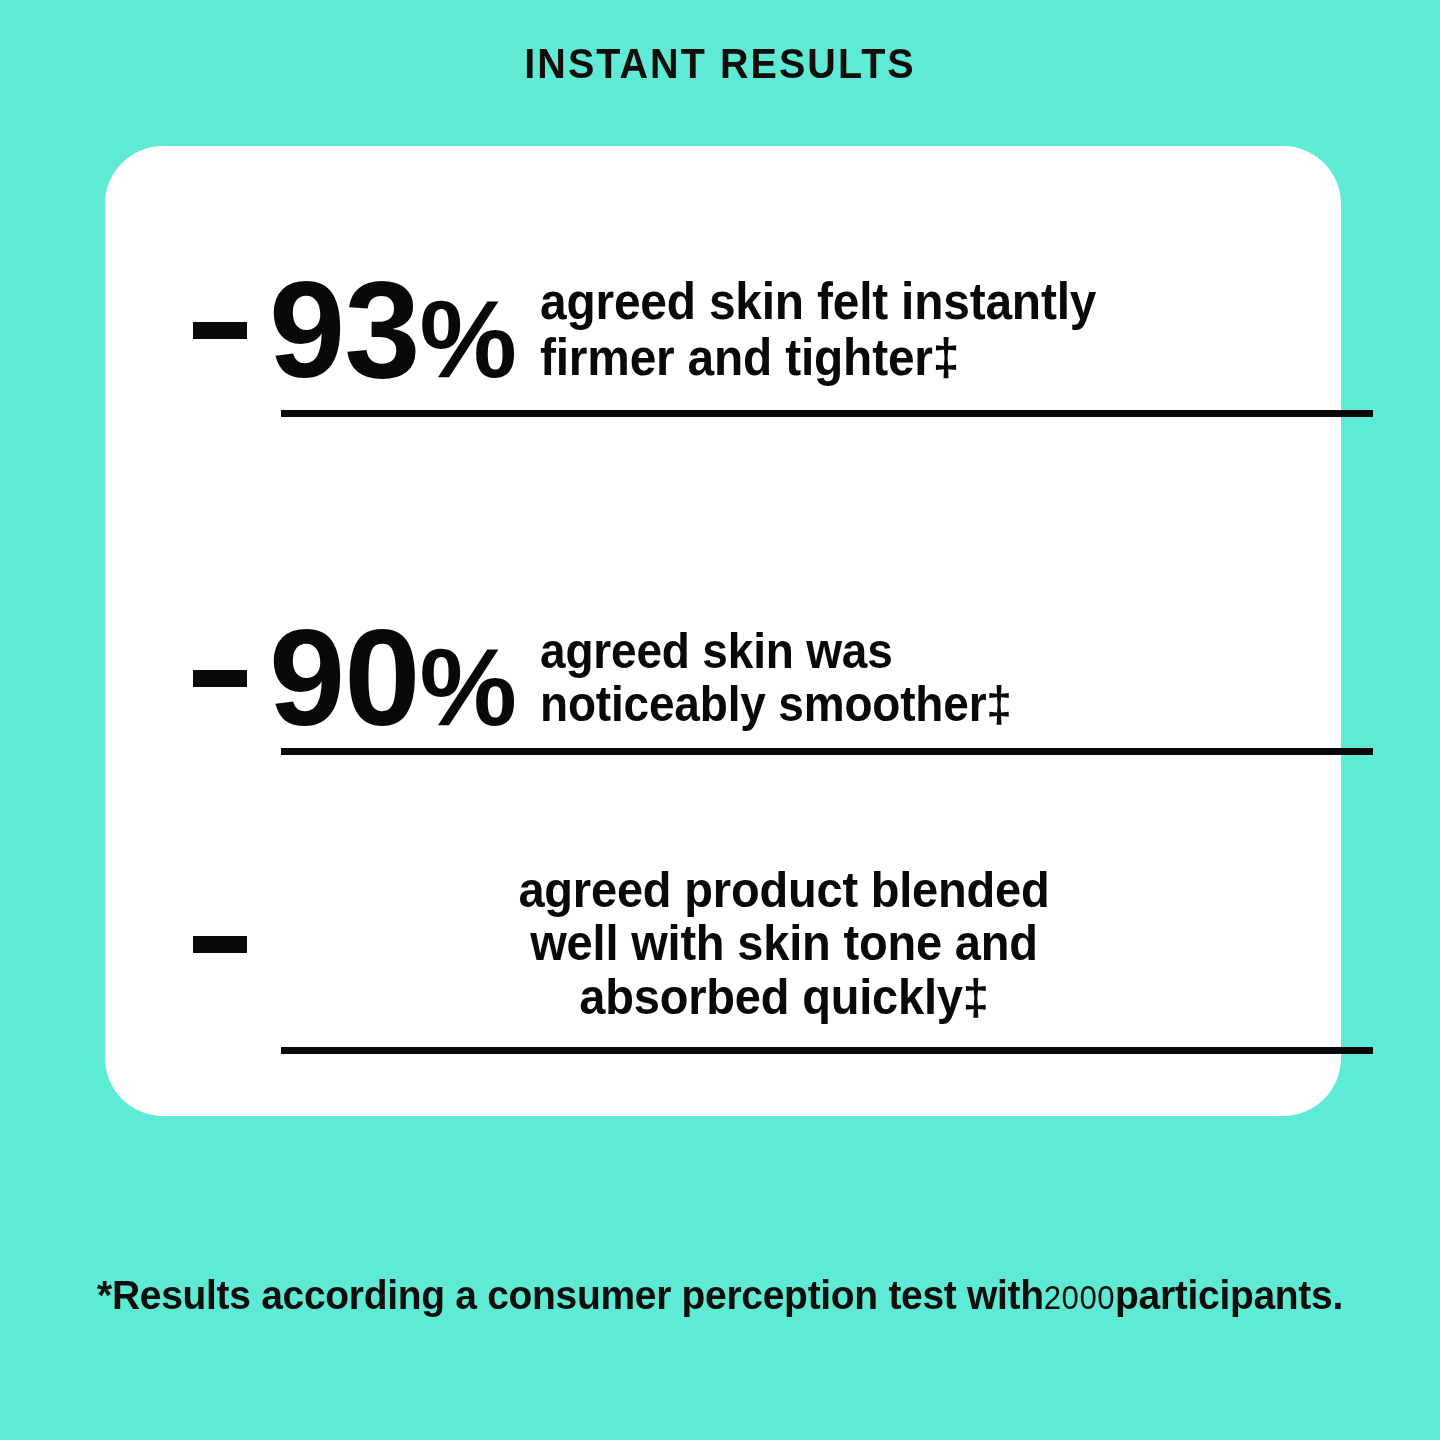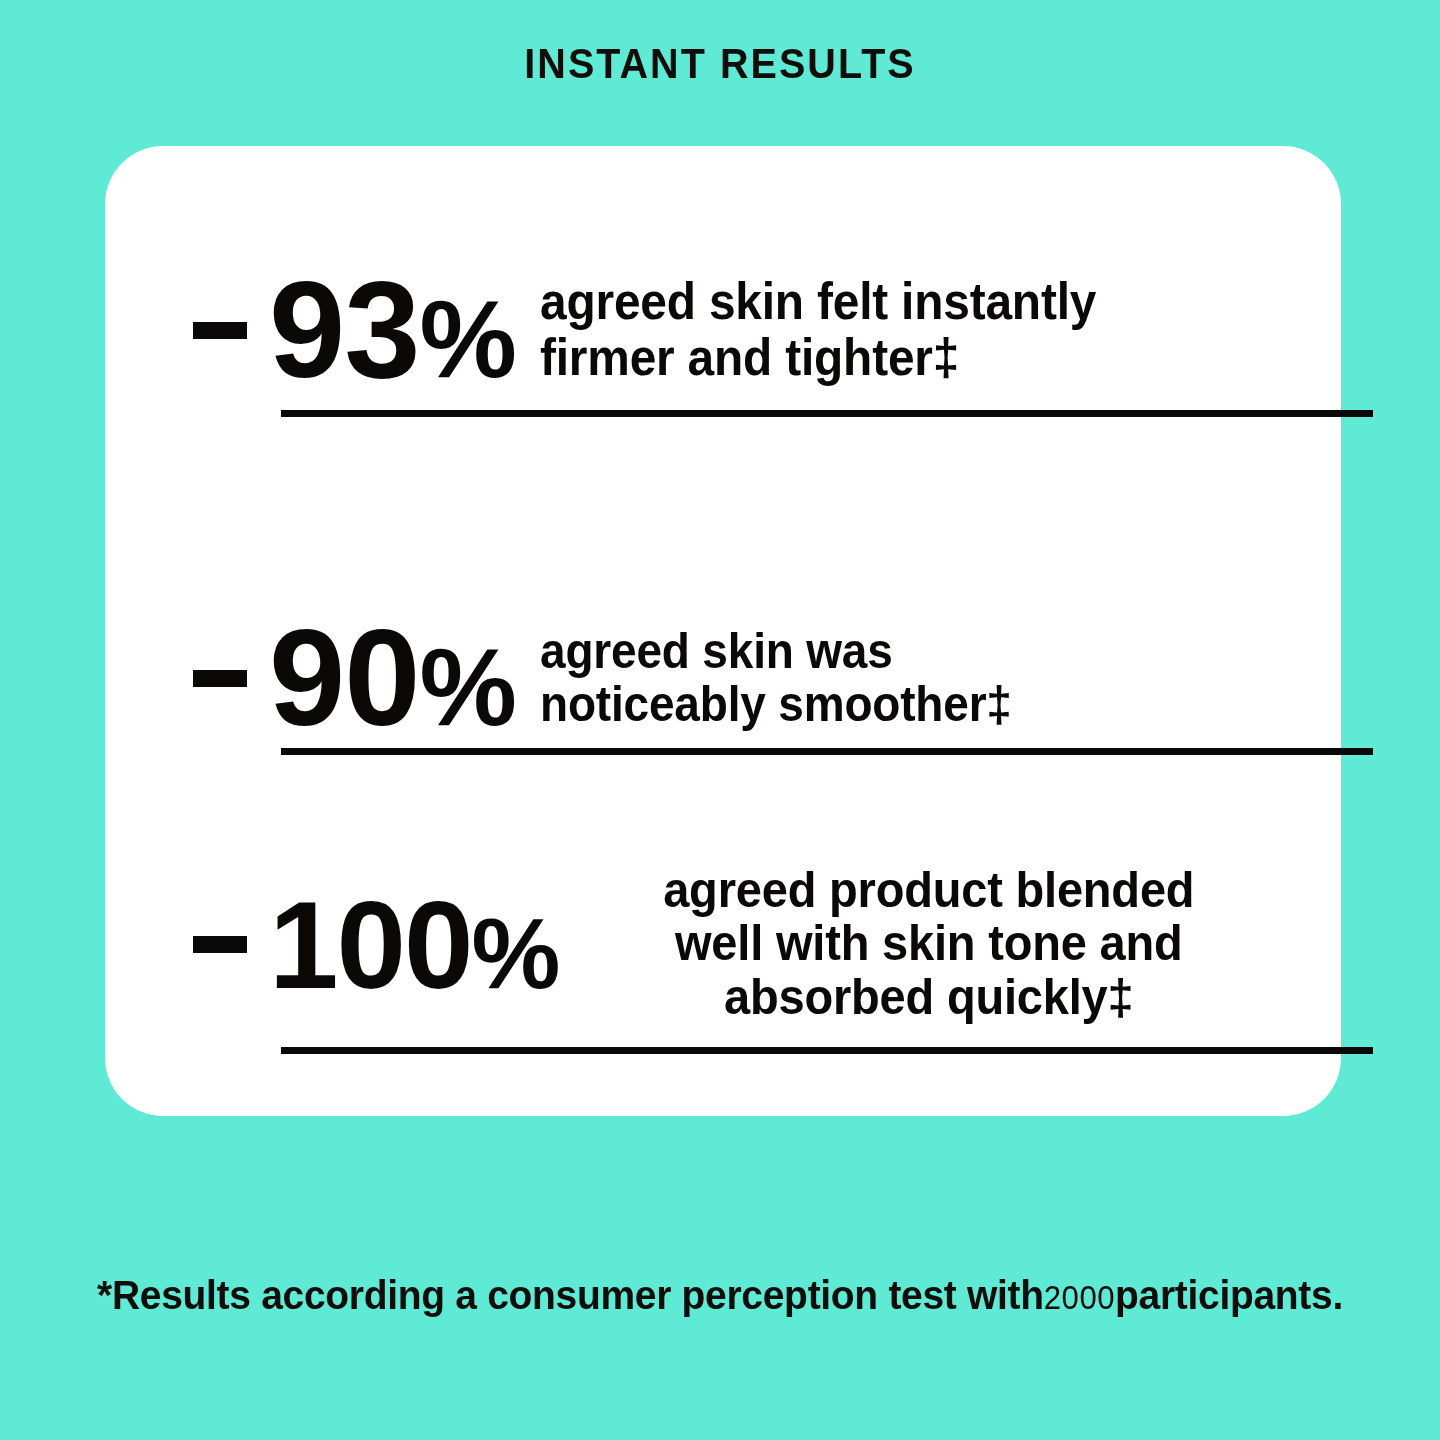--- a/index.html
+++ b/index.html
@@ -191,21 +191,20 @@
             <span class="line">agreed skin was</span>
             <span class="line">noticeably smoother‡</span>
           </span>
         </div>
       </div>
       <div class="divider d2"></div>
 
       <div class="stat-row r3">
         <div class="stat-inner">
           <span class="dash"></span>
-          <span class="pct"><span>100</span><span class="sym">%</span></span>
           <span class="stat-text">
             <span class="line">agreed product blended</span>
             <span class="line">well with skin tone and</span>
             <span class="line">absorbed quickly‡</span>
           </span>
         </div>
       </div>
       <div class="divider d3"></div>
 
     </div>

